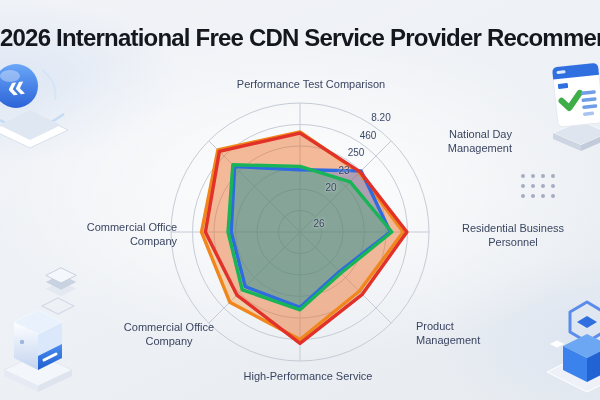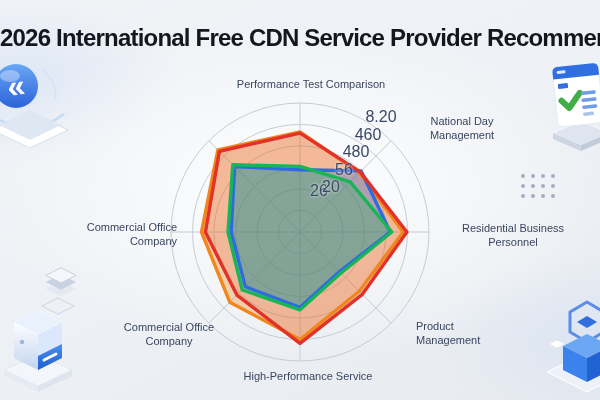--- a/index.html
+++ b/index.html
@@ -8,30 +8,30 @@
     background:
       radial-gradient(90% 70% at 50% 48%, rgba(255,255,255,.95) 0%, rgba(255,255,255,0) 60%),
       radial-gradient(40% 30% at 2% 20%, rgba(140,180,240,.18) 0%, rgba(140,180,240,0) 70%),
       radial-gradient(40% 30% at 100% 85%, rgba(140,180,240,.14) 0%, rgba(140,180,240,0) 70%),
       linear-gradient(155deg,#f1f3f7 0%,#eef1f5 45%,#e7ebf0 100%);}
   .title-wrap{position:absolute;left:0;top:24px;width:600px;overflow:hidden;text-align:center;white-space:nowrap;}
   .title-wrap h1{display:inline-block;margin:0;font-size:24px;font-weight:700;letter-spacing:-0.8px;color:#15171e;}
   #radar-svg{position:absolute;left:0;top:0;}
   .axis-label{position:absolute;font-size:11px;font-weight:500;color:#3a4560;line-height:1.28;padding-left:12px;}
   .ax-0{left:305px;top:77px;transform:translateX(-50%);white-space:nowrap;}
-  .ax-1{left:400px;top:114px;width:100px;text-align:center;}
+  .ax-1{left:400px;top:127px;width:100px;text-align:right;}
   .ax-2{left:437px;top:221px;width:128px;text-align:center;}
   .ax-3{left:404px;top:319px;width:100px;text-align:left;}
   .ax-4{left:302px;top:369px;transform:translateX(-50%);white-space:nowrap;}
   .ax-5{left:163px;top:320px;transform:translateX(-50%);width:110px;text-align:center;}
   .ax-6{left:55px;top:220px;width:110px;text-align:right;}
   .ax-7{left:93px;top:117px;width:112px;text-align:right;}
-  .tick{position:absolute;transform:translate(-50%,-50%);font-size:16px;font-weight:500;color:#3c4966;
+  .tick{position:absolute;transform:translate(-50%,-50%);font-size:10px;font-weight:500;color:#3c4966;
         text-shadow:0 0 3px rgba(245,247,250,.9);}
-  .tick-0{left:319px;top:191px}.tick-1{left:331px;top:187px}.tick-2{left:344px;top:170px}
+  .tick-0{left:319px;top:223px}.tick-1{left:331px;top:187px}.tick-2{left:344px;top:170px}
   .tick-3{left:356px;top:152px}.tick-4{left:368px;top:135px}.tick-5{left:381px;top:117px}
   .decor{position:absolute;}
   #dots-grid{position:absolute;left:521px;top:174px;display:grid;
     grid-template-columns:repeat(4,10px);grid-auto-rows:10px;}
   #dots-grid span{width:4px;height:4px;border-radius:50%;background:#a4adc2;}
 </style>
 </head>
 <body>
 
 <div id="stage">
@@ -145,22 +145,22 @@
       <polygon points="300.0,169.7 361.1,170.9 390.3,232.0 339.5,271.5 300.0,307.3 245.3,286.7 231.2,232.0 234.6,166.6" fill="#2f6be0" fill-opacity="0.34" stroke="none"></polygon>
       <polygon points="300.0,166.4 350.2,181.8 391.8,232.0 341.0,273.0 300.0,309.8 242.2,289.8 228.0,232.0 232.8,164.8" fill="#18b457" fill-opacity="0.28" stroke="none"></polygon>
       <polygon points="300.0,132.0 359.3,172.7 403.2,232.0 359.3,291.3 300.0,339.5 229.8,302.2 201.5,232.0 217.9,149.9" fill="none" stroke="#f0861c" stroke-width="3.4" stroke-linejoin="round"></polygon>
       <polygon points="300.0,169.7 361.1,170.9 390.3,232.0 339.5,271.5 300.0,307.3 245.3,286.7 231.2,232.0 234.6,166.6" fill="none" stroke="#2f6be0" stroke-width="3.4" stroke-linejoin="round"></polygon>
       <polygon points="300.0,166.4 350.2,181.8 391.8,232.0 341.0,273.0 300.0,309.8 242.2,289.8 228.0,232.0 232.8,164.8" fill="none" stroke="#18b457" stroke-width="3.4" stroke-linejoin="round"></polygon>
       <polygon points="300.0,133.1 360.1,171.9 406.9,232.0 362.3,294.3 300.0,343.4 236.9,295.1 205.4,232.0 219.4,151.4" fill="none" stroke="#e23128" stroke-width="3.4" stroke-linejoin="round"></polygon>
     </svg>
 
   <span class="tick tick-0">26</span>
   <span class="tick tick-1">20</span>
-  <span class="tick tick-2">56</span>
-  <span class="tick tick-3">480</span>
+  <span class="tick tick-2">23</span>
+  <span class="tick tick-3">250</span>
   <span class="tick tick-4">460</span>
   <span class="tick tick-5">8.20</span>
 
   <div class="axis-label ax-0">Performance Test Comparison</div>
   <div class="axis-label ax-1">National Day Management</div>
   <div class="axis-label ax-3">Product Management</div>
   <div class="axis-label ax-2">Residential Business Personnel</div>
   <div class="axis-label ax-4">High-Performance Service</div>
   <div class="axis-label ax-5">Commercial Office Company</div>
   <div class="axis-label ax-6">Commercial Office Company</div>

